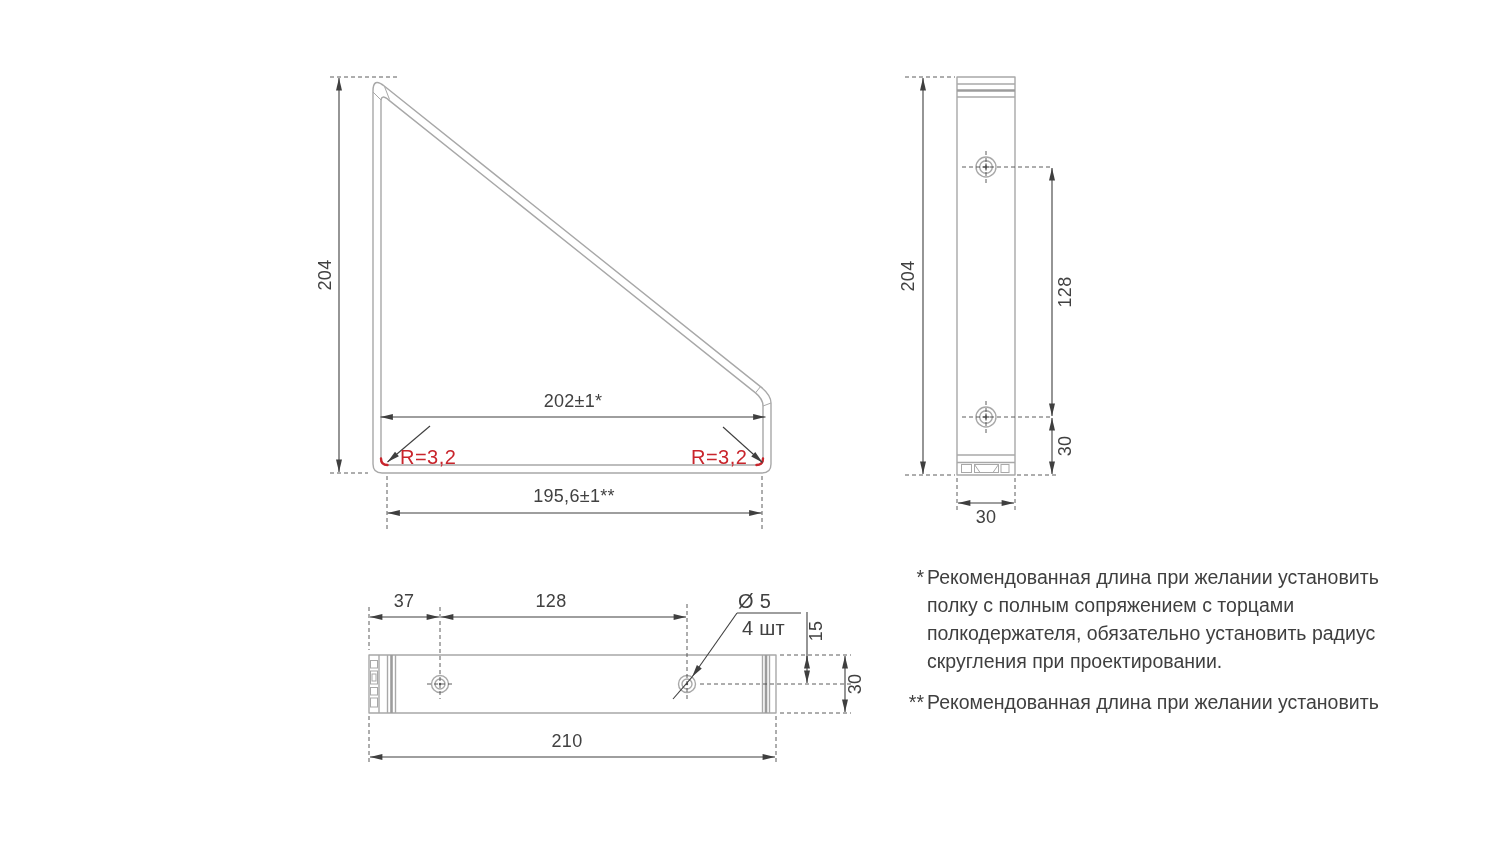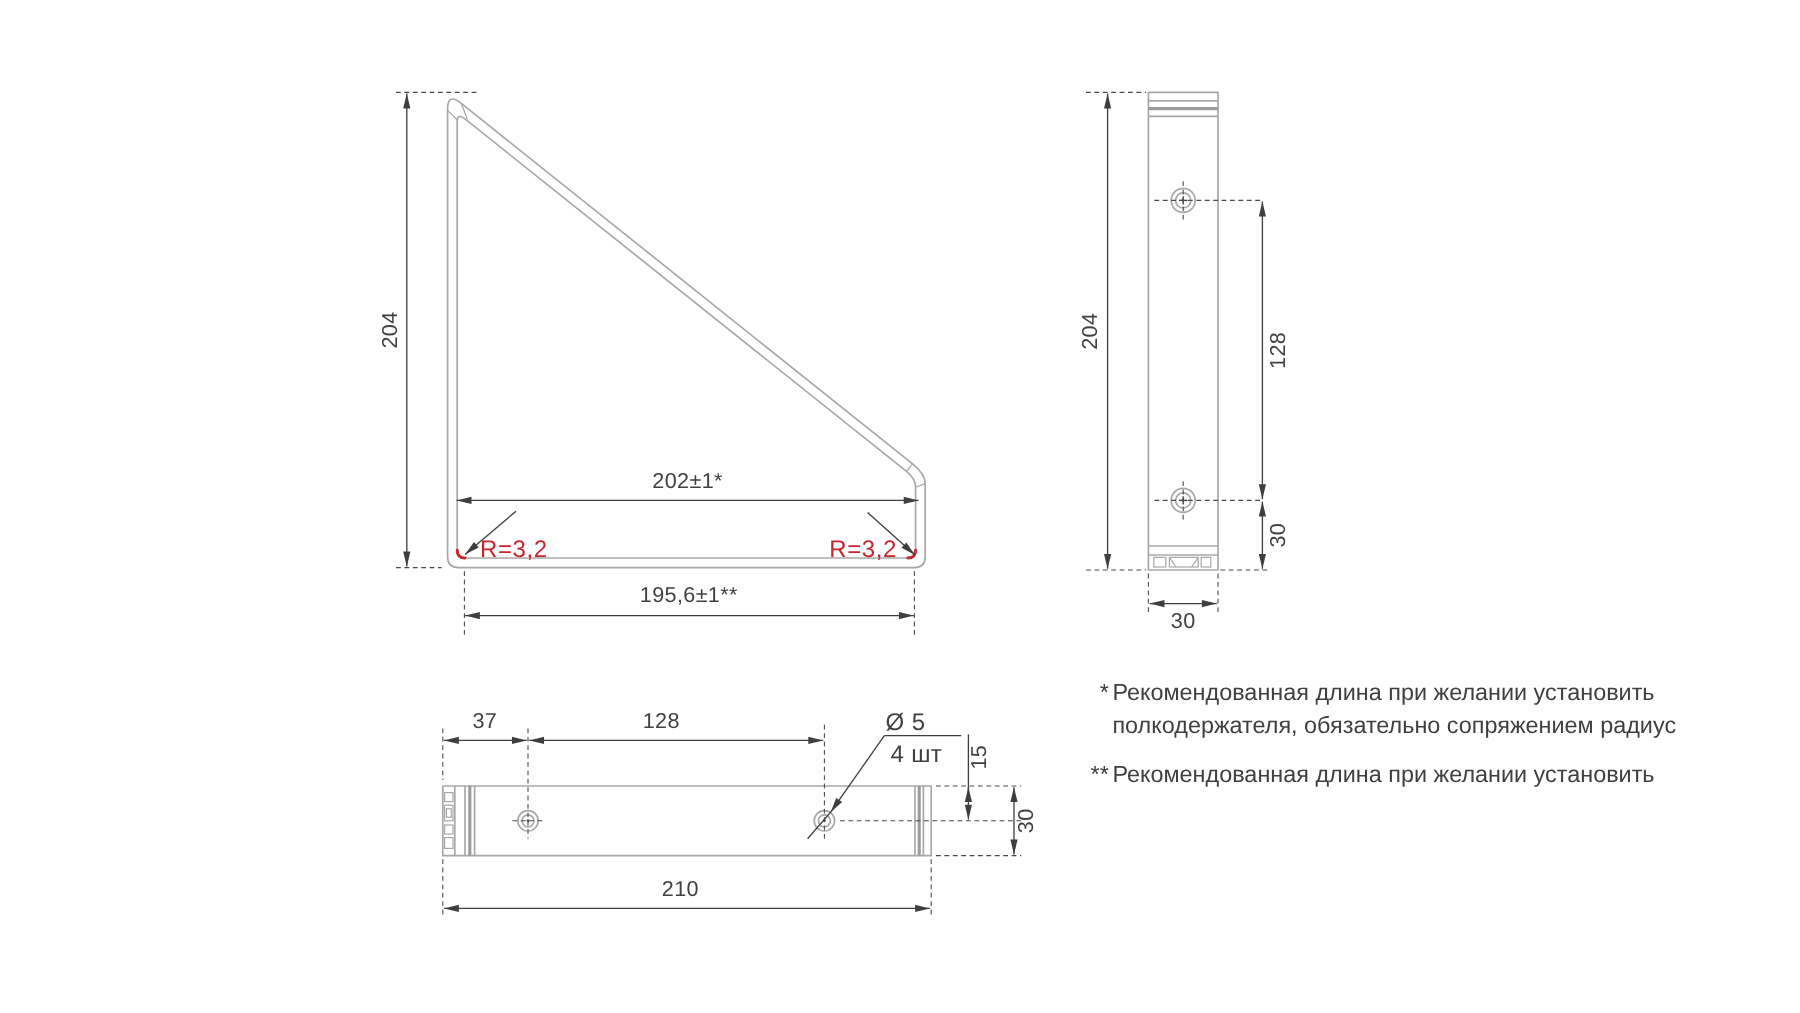--- a/index.html
+++ b/index.html
@@ -226,21 +226,23 @@
       <text class="dimtxt" text-anchor="middle" x="567" y="747">210</text>
     </g>
   </g>
 </svg>
 
   <div class="notes">
     <div class="note">
       <span class="marker">*</span>
       <div>
         <div>Рекомендованная длина при желании установить</div>
-        <div>полкодержателя, обязательно сопряжением радиус</div>
+        <div>полку с полным сопряжением с торцами</div>
+        <div>полкодержателя, обязательно установить радиус</div>
+        <div>скругления при проектировании.</div>
       </div>
     </div>
     <div class="note">
       <span class="marker">**</span>
       <div>
         <div>Рекомендованная длина при желании установить</div>
       </div>
     </div>
   </div>
 </div>

